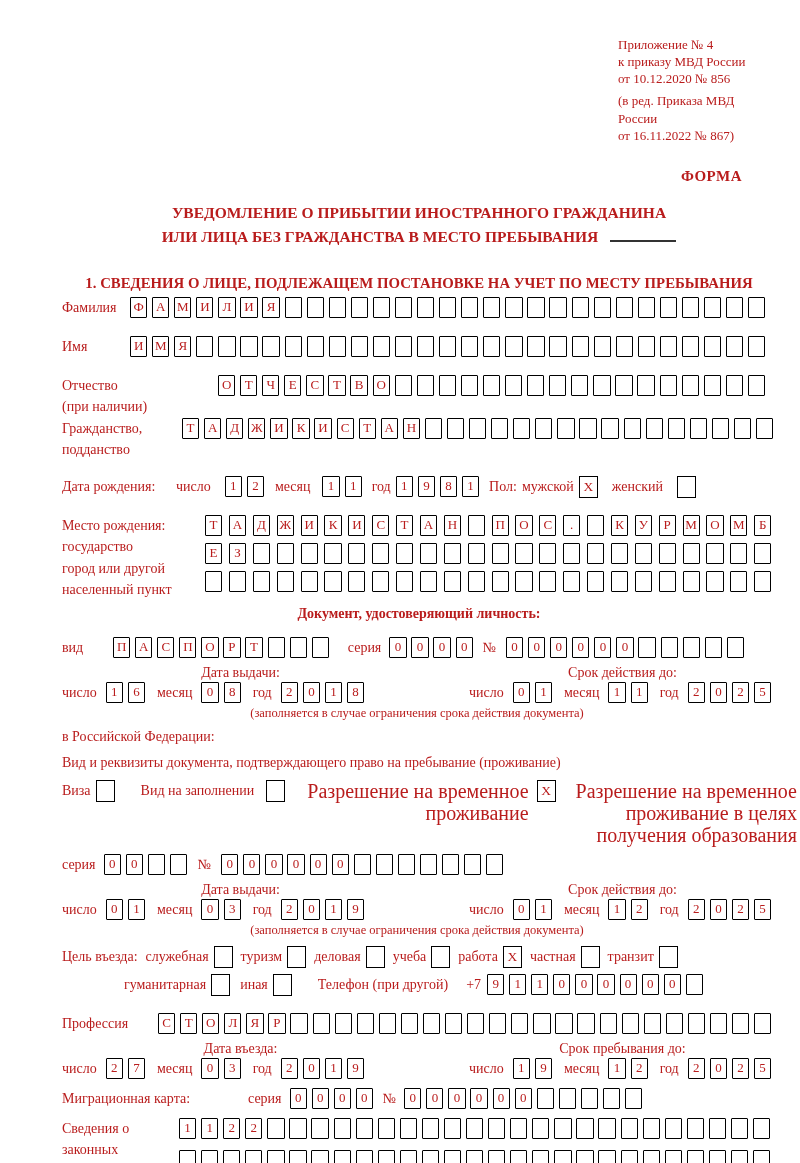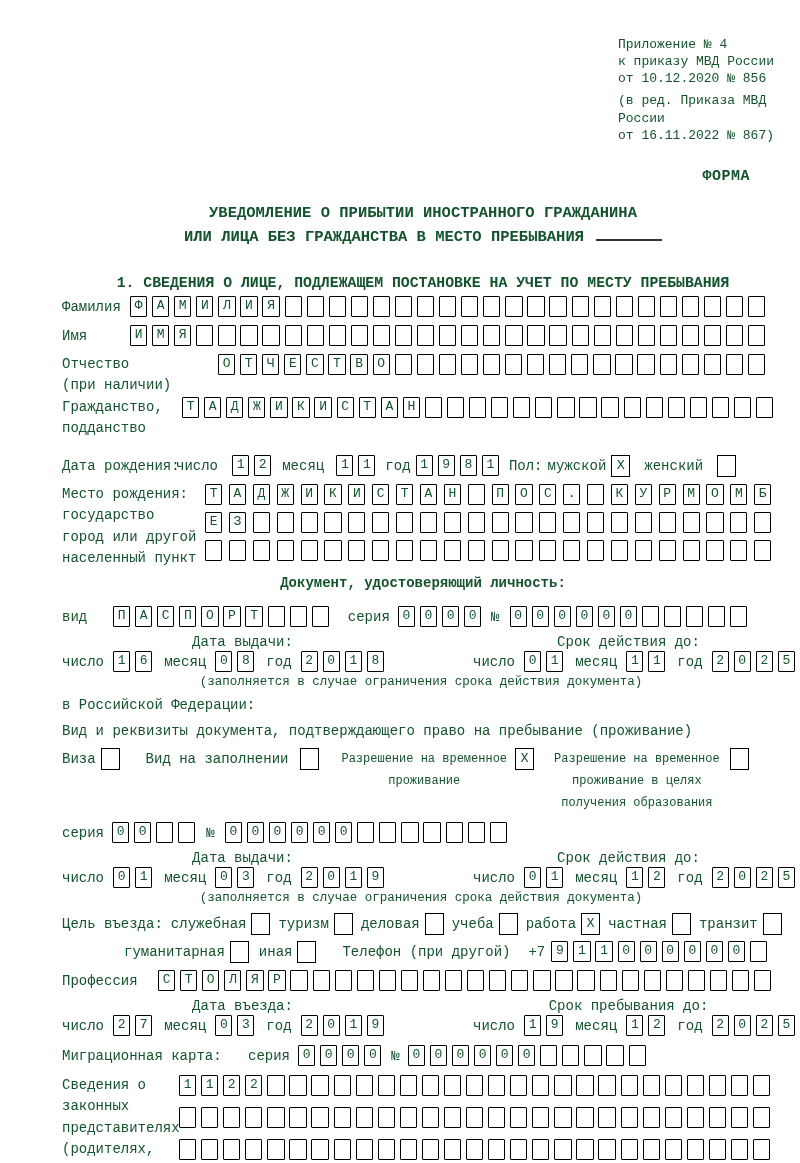--- a/index.html
+++ b/index.html
@@ -1,20 +1,20 @@
 <!DOCTYPE html>
 <html><head>
 <meta charset="utf-8">
 <style>
   * { margin:0; padding:0; box-sizing:border-box; }
   html,body { background:#888; }
   .page {
     width:800px; height:1163px; margin:0 auto; background:#ffffff;
-    font-family:Liberation Mono, monospace; color:#14532d;
-    padding:36px 16px 0 62px; overflow:hidden; position:relative;
+    font-family:Liberation Serif, serif; color:#b91c1c;
+    padding:36px 24px 0 62px; overflow:hidden; position:relative;
   }
   .annex { margin-left:556px; font-size:13px; line-height:1.32; }
   .annex .ed { margin-top:5px; }
   .form-label { text-align:right; font-weight:bold; font-size:15px; margin:24px 34px 0 0; letter-spacing:.5px; }
   .title { text-align:center; font-weight:bold; font-size:15.5px; line-height:1.55; margin-top:16px; }
   .blank-line { display:inline-block; width:66px; border-bottom:2.5px solid #333; height:.9em; margin-left:12px; }
   .sec-heading { font-weight:bold; font-size:14.8px; text-align:center; margin-top:26px; white-space:nowrap; }
 
   .row { display:flex; align-items:flex-start; }
   .lbl { font-size:14px; line-height:22px; flex-shrink:0; white-space:nowrap; }
@@ -32,25 +32,25 @@
   .dcol { width:50%; }
   .dcol.right { padding-left:50px; }
   .dheading { font-size:14px; text-align:center; margin-bottom:1px; }
   .dg { display:flex; align-items:center; }
   .dg .lbl { margin-right:9px; }
   .dg .boxes { margin-right:7px; }
   .note { font-size:12.5px; text-align:center; padding-right:4px; margin-top:2px; }
   .note-center { font-size:12.5px; text-align:center; margin-top:9px; }
   .doc-heading { font-weight:bold; font-size:14px; text-align:center; margin-top:5px; }
   .text-line { font-size:14px; margin-top:6px; line-height:1.45; }
-  .permit { font-size:12px; line-height:22px; text-align:center; flex-shrink:0; }
+  .permit { font-size:20px; line-height:22px; text-align:right; flex-shrink:0; }
   .pair { display:flex; align-items:flex-start; margin-left:8px; }
   .pair .lbl { margin-right:5px; }
 
-  .mt4{margin-top:15px} .mt6{margin-top:6px} .mt7{margin-top:7px} .mt8{margin-top:8px} .mt16{margin-top:5px}
+  .mt4{margin-top:15px} .mt6{margin-top:6px} .mt7{margin-top:17px} .mt8{margin-top:8px} .mt16{margin-top:5px}
   .ml5{margin-left:5px} .ml6{margin-left:6px} .ml8{margin-left:8px} .ml10{margin-left:10px}
   .ml12{margin-left:12px} .ml14{margin-left:14px} .ml18{margin-left:18px} .ml20{margin-left:20px}
   .ml22{margin-left:22px} .ml26{margin-left:26px} .ml28{margin-left:28px}
   .w-fam{width:68px} .w-patr{width:156px} .w-cit{width:120px} .w-place{width:143px}
   .w-vid{width:51px} .w-prof{width:96px} .w-rep{width:117px} .w-mig{width:158px}
   .w-bd{width:108px}
 </style>
 </head>
 <body>
 

